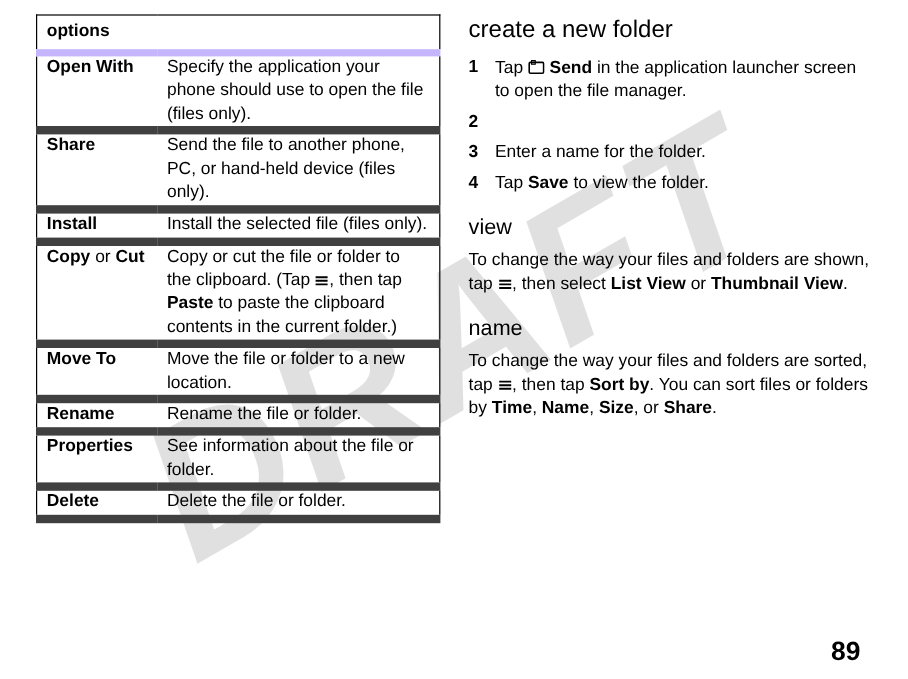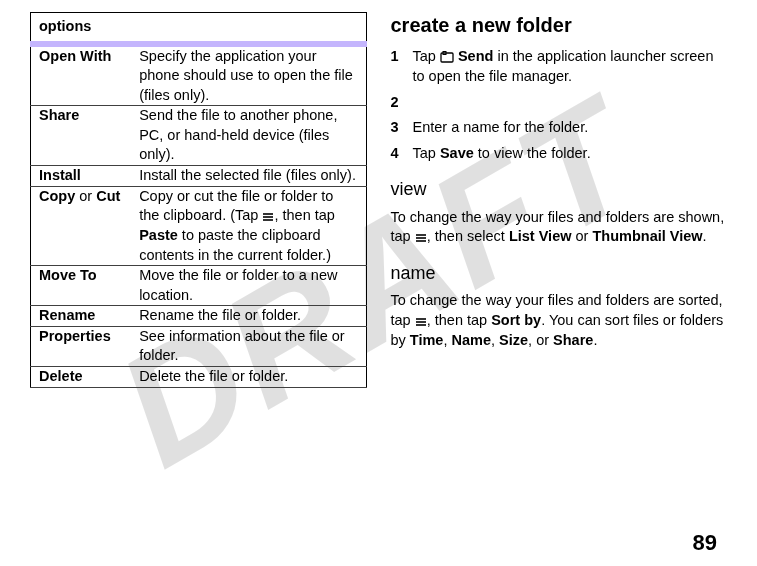--- a/index.html
+++ b/index.html
@@ -40,31 +40,31 @@
   }
   .col-left th {
     text-align: left;
     font-weight: bold;
     padding: 4px 8px;
     border-bottom: 6px solid #c4b5fd;
     background: #fff;
   }
   .col-left td {
     padding: 0 8px;
-    border-bottom: 1px solid #404040;
+    border-bottom: 7px solid #404040;
     vertical-align: top;
   }
   .col-left td.label {
     font-weight: bold;
     width: 30%;
     font-family: Arial, Helvetica, sans-serif;
   }
   .condensed { font-family: "Arial Narrow", Arial, sans-serif; font-stretch: condensed; }
   .bold { font-weight: bold; }
-  .col-right h2 { font-size: 20px; font-weight: bold; margin-bottom: 8px; font-family: Arial, sans-serif; }
+  .col-right h2 { font-size: 20px; font-weight: normal; margin-bottom: 8px; font-family: Arial, sans-serif; }
   .col-right .step { display: flex; margin-bottom: 6px; }
   .col-right .step .num { font-weight: bold; min-width: 22px; }
   .col-right h3 { font-size: 18px; font-weight: normal; margin: 14px 0 6px 0; }
   .col-right p { margin-bottom: 6px; }
   .menu-icon { display: inline-block; vertical-align: middle; }
   .menu-icon svg { vertical-align: -2px; }
   .footer {
     display: flex;
     align-items: baseline;
     justify-content: flex-end;

